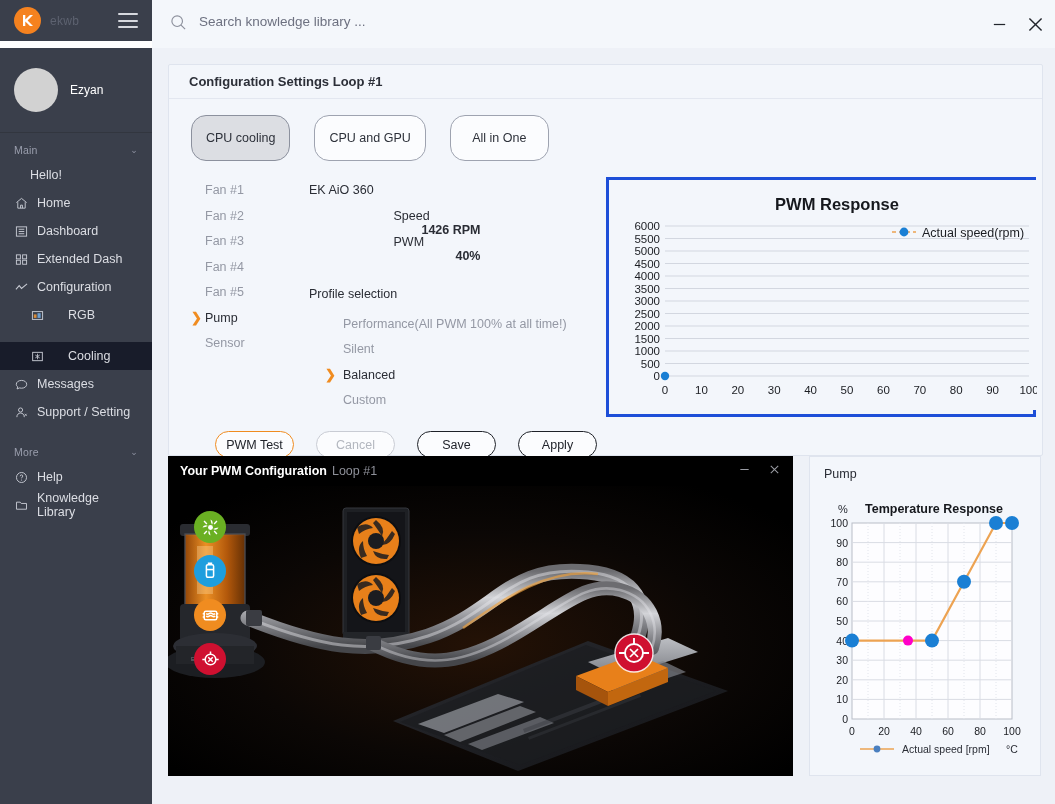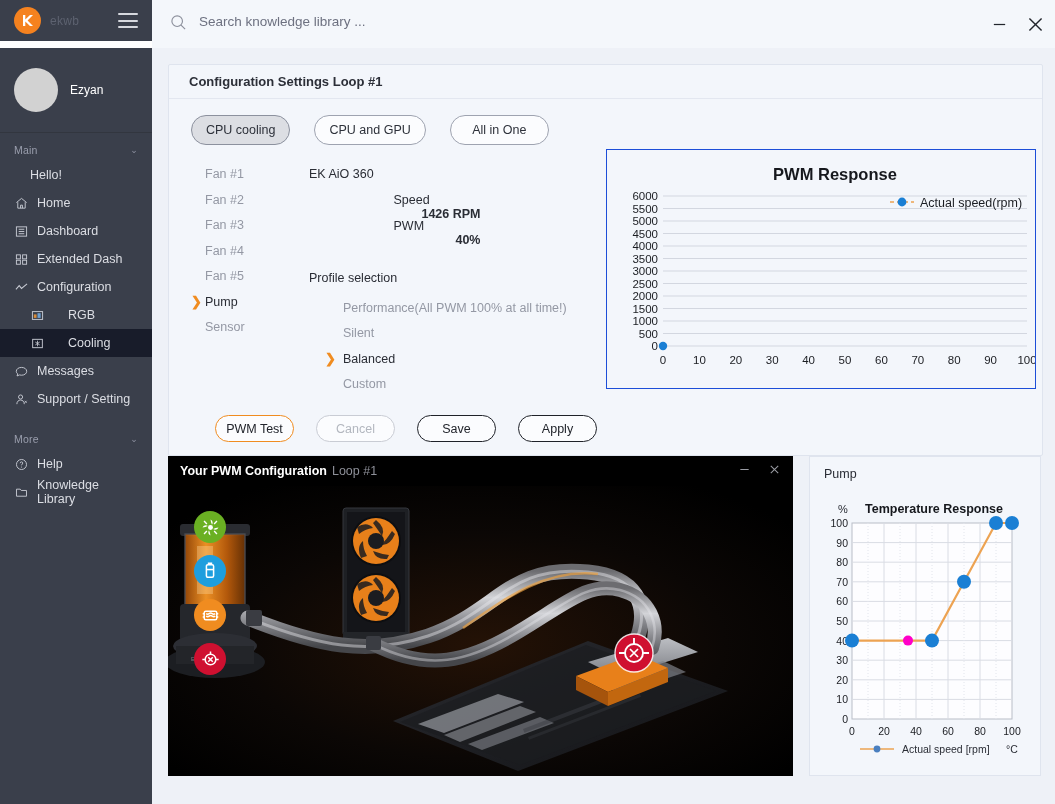--- a/index.html
+++ b/index.html
@@ -54,21 +54,21 @@
   }
   .sb-section .chev { margin-left: auto; font-size: 9px; color: #8d91a0; }
 
   .nav-item {
     display: flex; align-items: center; gap: 9px;
     height: 28px; padding: 0 14px; font-size: 12.5px;
     color: #dcdee4; cursor: pointer; position: relative;
   }
   .nav-item.indent { padding-left: 30px; font-size: 12.5px; gap: 24px; }
   .nav-item.plain { padding-left: 30px; }
-  .nav-item.active { background: #181c2a; }
+  .nav-item.active { background: #181c2a; margin-top: 13px; }
   .nav-item .ni { width: 14px; height: 14px; flex: 0 0 14px; display: flex; align-items: center; justify-content: center; }
   .nav-item .ni svg { display: block; }
 
   
   .main { flex: 1; height: 804px; display: flex; flex-direction: column; background: #eef1f7; }
 
   .topbar {
     height: 48px; background: #f4f7fb; display: flex; align-items: center;
     padding: 0 14px 0 18px; gap: 12px;
   }
@@ -89,21 +89,21 @@
   }
   .config-panel { width: 875px; height: 392px; position: relative; }
   .panel-title {
     height: 34px; display: flex; align-items: center; padding: 0 20px;
     font-size: 13px; font-weight: bold; color: #2c2f38;
     border-bottom: 1px solid #e3e7f0;
   }
 
   .tabs { display: flex; gap: 24px; padding: 16px 22px 0 22px; }
   .tab {
-    min-width: 99px; height: 30px; border-radius: 15px;
+    min-width: 99px; height: 46px; border-radius: 15px;
     border: 1px solid #9ea3b0; background: #fbfcfe;
     font-size: 12.5px; color: #2d313a; cursor: pointer;
     display: flex; align-items: center; justify-content: center;
     font-family: "Liberation Sans", sans-serif; padding: 0 14px;
   }
   .tab.active { background: #dcdee3; border-color: #8c919e; }
 
   .config-body { display: flex; padding: 14px 0 0 0; position: relative; }
 
   .fan-list { width: 140px; padding-left: 22px; padding-top: 8px; }
@@ -139,23 +139,23 @@
     width: 79px; height: 27px; border-radius: 14px; background: #fbfcfe;
     border: 1.5px solid #1f2229; font-size: 12.5px; color: #22252c;
     display: flex; align-items: center; justify-content: center; cursor: pointer;
     font-family: "Liberation Sans", sans-serif;
   }
   .btn.orange { border-color: #f08c20; }
   .btn.disabled { border-color: #c9ccd4; color: #b3b7bf; cursor: default; }
 
   
   .pwm-chart {
-    position: absolute; left: 437px; top: 4px;
+    position: absolute; left: 437px; top: 16px;
     width: 430px; height: 240px; background: #f3f6fb;
-    border: 1px solid #1d4ed8;
+    border: 3px solid #1d4ed8;
   }
 
   
   .bottom { position: absolute; left: 16px; top: 408px; display: flex; gap: 16px; }
 
   .img-panel {
     width: 625px; height: 320px; background: #000; position: relative; overflow: hidden;
   }
   .img-head {
     height: 30px; display: flex; align-items: center; padding: 0 12px;

